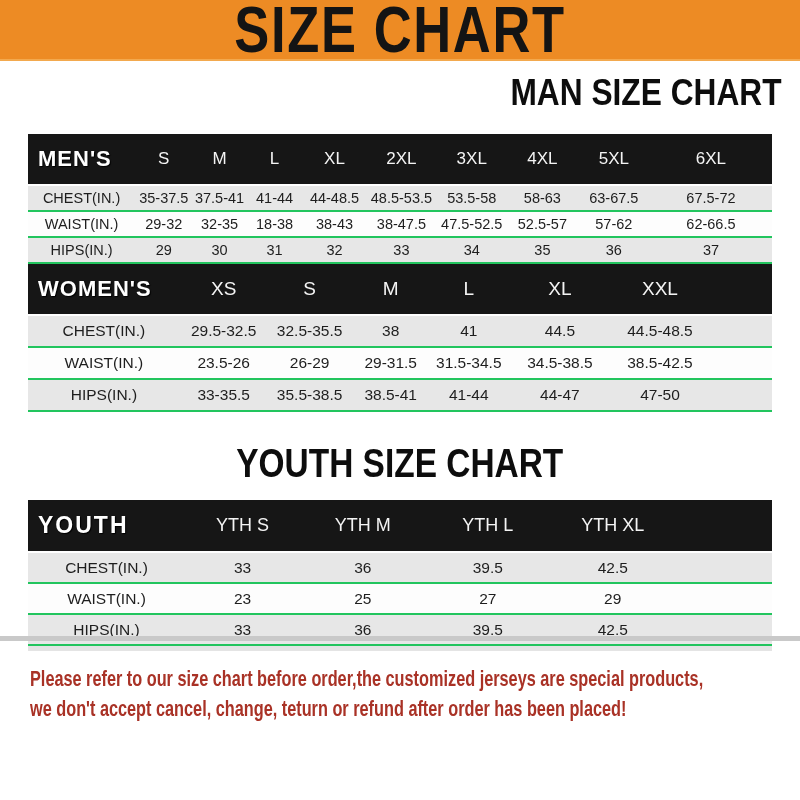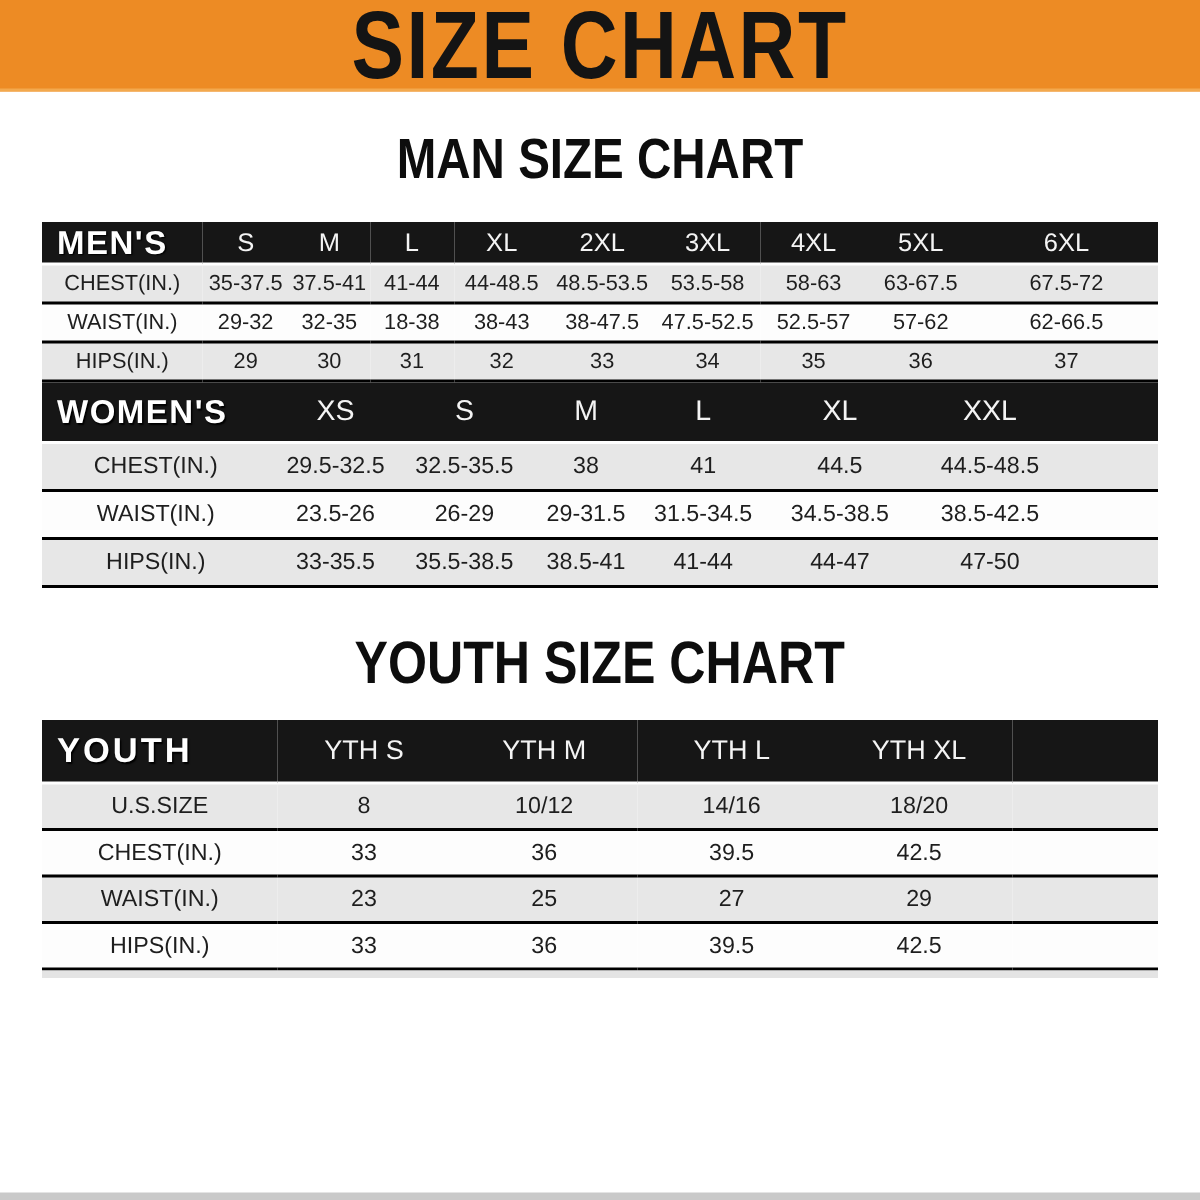--- a/index.html
+++ b/index.html
@@ -4,21 +4,21 @@
 <style>
   * { box-sizing: border-box; }
   html, body {
     margin: 0; padding: 0;
     width: 800px; height: 800px;
     background: #ffffff;
     font-family: "Liberation Sans", sans-serif;
     overflow: hidden;
     position: relative;
   }
-  .page { width: 800px; height: 800px; position: relative; }
+  .page { width: 800px; height: 641px; position: relative; }
 
   
   .banner {
     height: 61px;
     background: var(--banner-orange, #ED8B24);
     border-bottom: 2px solid #f3a94e;
     display: flex; align-items: center; justify-content: center;
     overflow: hidden;
   }
   .banner-text {
@@ -38,62 +38,62 @@
     margin: 0; padding: 0;
     line-height: 1;
   }
   .heading-inner {
     display: inline-block;
     font-weight: bold;
     color: #0d0d0d;
     white-space: nowrap;
     transform: scale(0.88, 1.05);
   }
-  .sec-men   .heading { margin: 27px 0 24px; }
+  .sec-men   .heading { margin: 13px 0 24px; text-align: right; }
   .sec-men   .heading-inner { font-size: 36px; }
   .sec-women .heading { margin: 24px 0 14px; }
   .sec-women .heading-inner { font-size: 38px; }
   .sec-youth .heading { margin: 32px 12px 18px; }
   .sec-youth .heading-inner { font-size: 38px; }
 
   
   .size-table {
     width: 744px;
     margin: 0 auto;
     border-collapse: collapse;
     table-layout: fixed;
   }
   .size-table thead th {
     background: var(--header-black, #161616);
     color: #f4f4f4;
     font-weight: normal;
     text-align: center;
     vertical-align: middle;
-    padding: 0;
+    padding: 12px;
   }
   .size-table thead { border-bottom: 2px solid #ffffff; }
   .size-table th.tbl-label {
     font-weight: bold;
     text-align: left;
     padding-left: 10px;
     color: #ffffff;
     letter-spacing: 1px;
     text-shadow: 1px 1px 1px #000;
     white-space: nowrap;
   }
   .size-table tbody td {
     text-align: center;
     vertical-align: middle;
     color: var(--text-dark, #1E1E1E);
     padding: 0;
     white-space: nowrap;
   }
   .size-table tbody tr:nth-child(odd) td  { background: var(--row-gray, #E7E7E7); }
   .size-table tbody tr:nth-child(even) td { background: #fdfdfd; }
-  .size-table tbody tr { border-bottom: 2px solid #000000; }
+  .size-table tbody tr { border-bottom: 2px solid #22c55e; }
 
   
   .tbl-men thead th { height: 28px; font-size: 17px; }
   .tbl-men th.tbl-label { font-size: 22px; }
   .tbl-men tbody td { height: 26px; font-size: 14.5px; }
   .tbl-men tr > *:nth-child(1)  { width: 14.4%; }
   .tbl-men tr > *:nth-child(2)  { width: 7.7%; }
   .tbl-men tr > *:nth-child(3)  { width: 7.3%; }
   .tbl-men tr > *:nth-child(4)  { width: 7.5%; }
   .tbl-men tr > *:nth-child(5)  { width: 8.6%; }
@@ -281,28 +281,20 @@
             <th class="tbl-label">YOUTH</th>
             <th>YTH S</th>
             <th>YTH M</th>
             <th>YTH L</th>
             <th>YTH XL</th>
             <th></th>
           </tr>
         </thead>
         <tbody>
           <tr>
-            <td>U.S.SIZE</td>
-            <td>8</td>
-            <td>10/12</td>
-            <td>14/16</td>
-            <td>18/20</td>
-            <td></td>
-          </tr>
-          <tr>
             <td>CHEST(IN.)</td>
             <td>33</td>
             <td>36</td>
             <td>39.5</td>
             <td>42.5</td>
             <td></td>
           </tr>
           <tr>
             <td>WAIST(IN.)</td>
             <td>23</td>
@@ -318,16 +310,20 @@
             <td>39.5</td>
             <td>42.5</td>
             <td></td>
           </tr>
         </tbody>
       </table>
   </section>
 
   <div class="divider"></div>
 
+  <div class="disclaimer">
+    <p>Please refer to our size chart before order,the customized jerseys are special products,</p>
+    <p>we don't accept cancel, change, teturn or refund after order has been placed!</p>
+  </div>
 
   <div class="bottom-strip"></div>
 
 </div>
 
 </body></html>

